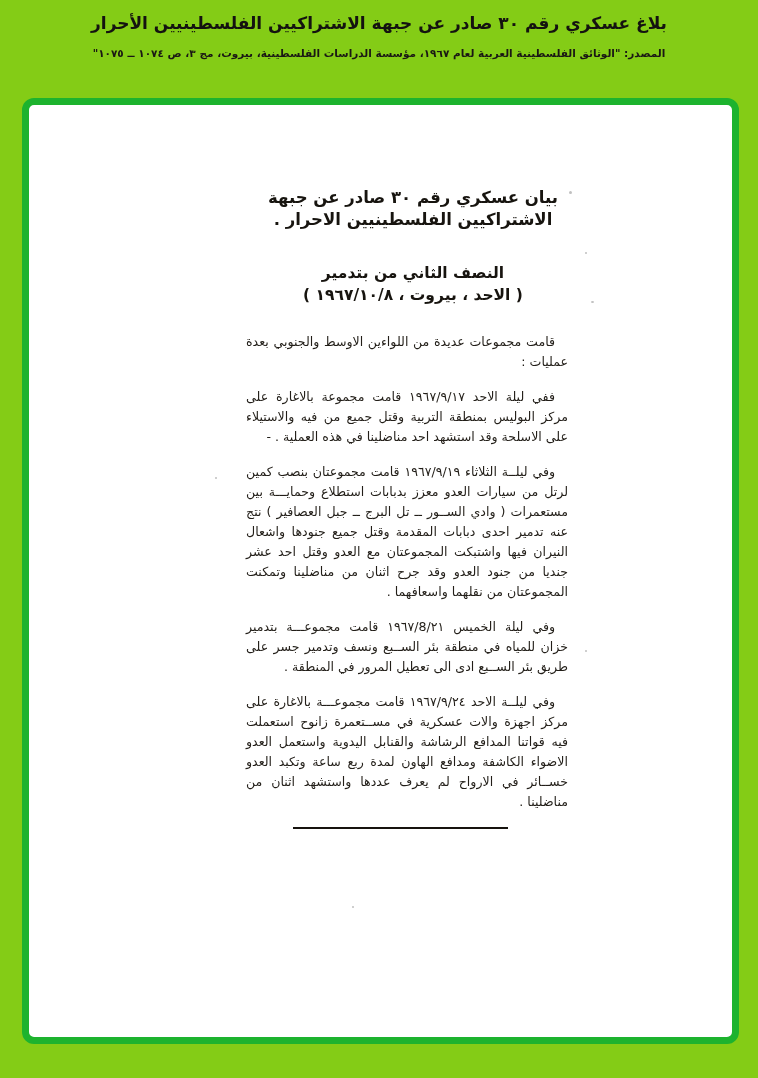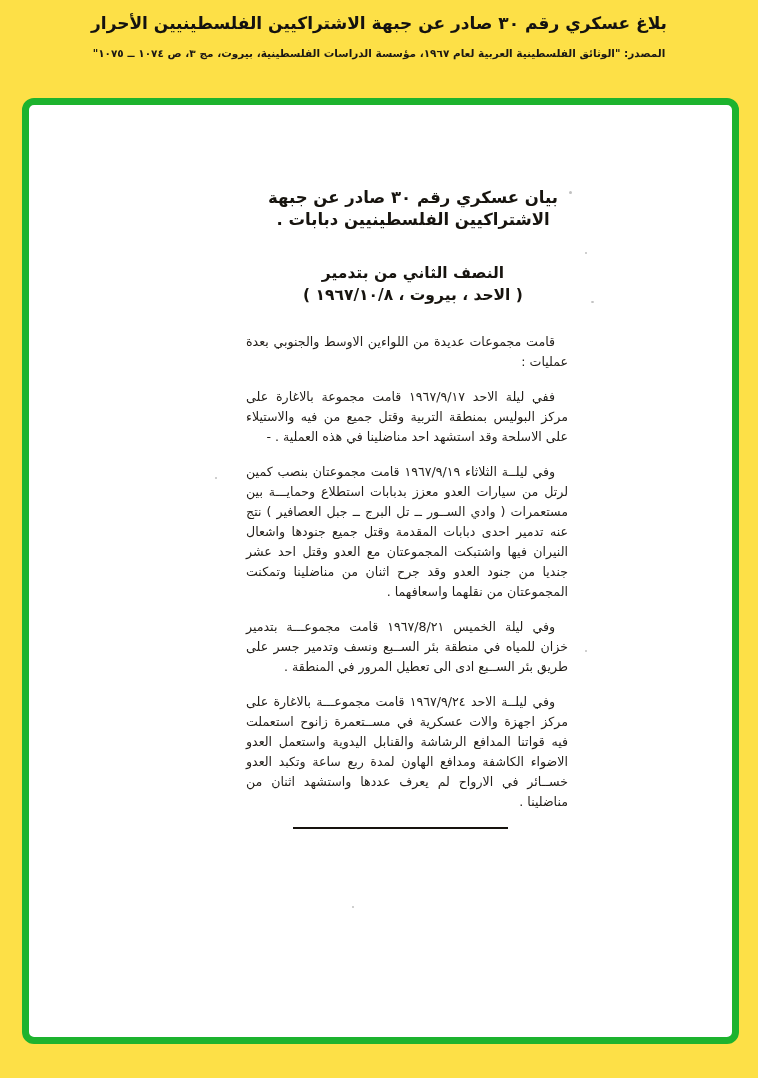--- a/index.html
+++ b/index.html
@@ -1,19 +1,19 @@
 <!DOCTYPE html>
 <html><head>
 <meta charset="utf-8">
 <style>
   html,body{margin:0;padding:0;background:#ffffff;}
   .canvas{
     position:relative;
     width:758px;height:1078px;
-    background:#fde047;
+    background:#84cc16;
     font-family:"DejaVu Sans",sans-serif;
     color:#1b1814;
     overflow:hidden;
   }
   
   .header-title{
     position:absolute;top:13px;left:30px;right:30px;
     direction:rtl;text-align:center;
     font-size:17px;font-weight:bold;color:#141210;
     letter-spacing:0px;white-space:nowrap;
@@ -66,21 +66,21 @@
   <div class="header-title">بلاغ عسكري رقم ٣٠ صادر عن جبهة الاشتراكيين الفلسطينيين الأحرار</div>
 
   <div class="header-source">المصدر: "الوثائق الفلسطينية العربية لعام ١٩٦٧، مؤسسة الدراسات الفلسطينية، بيروت، مج ٣، ص ١٠٧٤ ــ ١٠٧٥"</div>
 
   <div class="frame" style="border-color: rgb(29, 179, 46);">
 
     <div class="doc-content">
 
       <div class="doc-title">
         <div>بيان عسكري رقم ٣٠ صادر عن جبهة</div>
-        <div>الاشتراكيين الفلسطينيين دبابات .</div>
+        <div>الاشتراكيين الفلسطينيين الاحرار .</div>
       </div>
 
       <div class="doc-subtitle">
         <div>النصف الثاني من بتدمير</div>
         <div>( الاحد ، بيروت ، ١٩٦٧/١٠/٨ )</div>
       </div>
 
       <div class="doc-paragraphs">
         <p>قامت مجموعات عديدة من اللواءين الاوسط والجنوبي بعدة عمليات :</p>
         <p>ففي ليلة الاحد ١٩٦٧/٩/١٧ قامت مجموعة بالاغارة على مركز البوليس بمنطقة التربية وقتل جميع من فيه والاستيلاء على الاسلحة وقد استشهد احد مناضلينا في هذه العملية . -</p>

